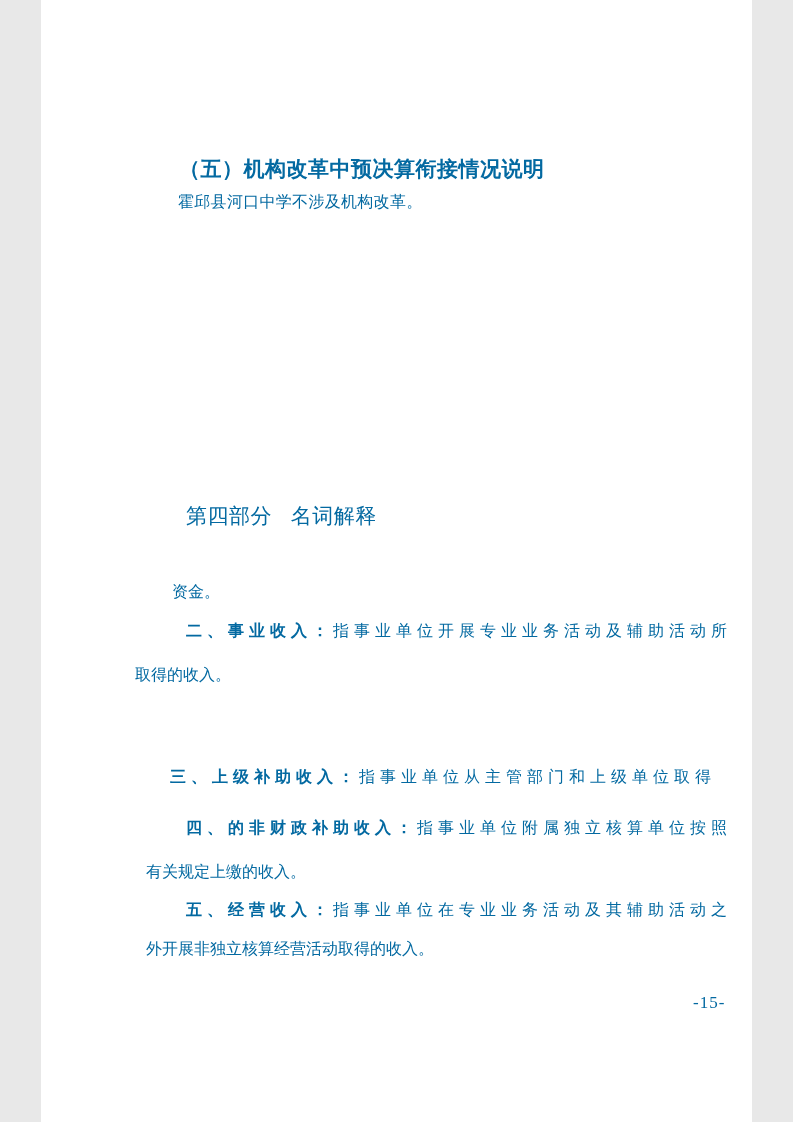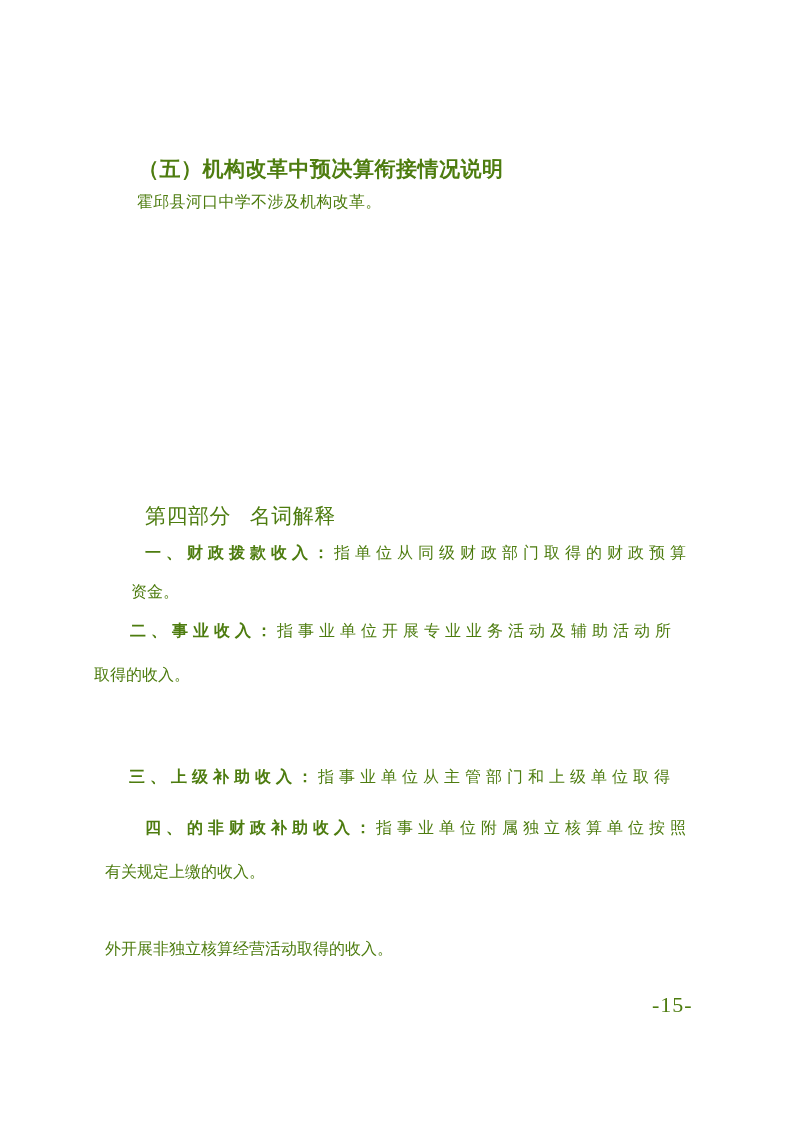--- a/index.html
+++ b/index.html
@@ -1,21 +1,21 @@
 <!DOCTYPE html>
 <html><head>
 <meta charset="utf-8">
 <style>
   html,body{margin:0;padding:0;background:#e8e8e8;}
   #page{
     position:relative;
-    width:793px;height:1122px;
+    width:711px;height:1122px;
     margin:0 auto;
     background:#ffffff;
-    color:#4d7c0f;
+    color:#0369a1;
     font-family:"Liberation Serif","DejaVu Serif",serif;
     overflow:hidden;
   }
   .line{
     position:absolute;
     font-size:16px;
     line-height:1;
     white-space:nowrap;
   }
   .jline{
@@ -33,53 +33,53 @@
   .p5{left:137px;top:194px;letter-spacing:0.3px;}
   .sec{
     left:145px;top:506px;
     font-size:21px;
     font-family:Liberation Serif, serif;
     word-spacing:13px;
     letter-spacing:0.5px;
   }
   .d1a{left:145px;top:545px;}
   .d1b{left:131px;top:584px;}
-  .d2a{left:130px;top:623px;}
+  .d2a{left:145px;top:623px;}
   .d2b{left:94px;top:667px;}
   .d3a{left:129px;top:721px;margin-top:48px;}
   .d3b{left:105px;top:766px;}
   .d4a{left:145px;top:820px;}
   .d4b{left:105px;top:864px;}
   .d5a{left:145px;top:902px;}
   .d5b{left:105px;top:941px;text-align:right;}
   .pageno{
     left:652px;top:994px;
-    font-size:22px;
+    font-size:17px;
     letter-spacing:1px;
   }
 </style>
 </head>
 <body>
 
 <div id="page">
 
   <div class="line h5">（五）机构改革中预决算衔接情况说明</div>
 
   <div class="line p5">霍邱县河口中学不涉及机构改革。</div>
 
   <div class="line sec">第四部分 名词解释</div>
 
-  <div class="line jline d1a"><span class="term">一、财政拨款收入：</span><span>指单位从同级财政部门取得的财政预算</span></div>
   <div class="line d1b">资金。</div>
 
   <div class="line jline d2a"><span class="term">二、事业收入：</span><span>指事业单位开展专业业务活动及辅助活动所</span></div>
   <div class="line d2b">取得的收入。</div>
 
   <div class="line jline d3a"><span class="term">三、上级补助收入：</span><span>指事业单位从主管部门和上级单位取得</span></div>
 
   <div class="line jline d4a"><span class="term">四、的非财政补助收入：</span><span>指事业单位附属独立核算单位按照</span></div>
   <div class="line d4b">有关规定上缴的收入。</div>
 
+  <div class="line jline d5a"><span class="term">五、经营收入：</span><span>指事业单位在专业业务活动及其辅助活动之</span></div>
   <div class="line d5b">外开展非独立核算经营活动取得的收入。</div>
 
   <div class="line pageno">-15-</div>
 
 </div>
 
 </body></html>

